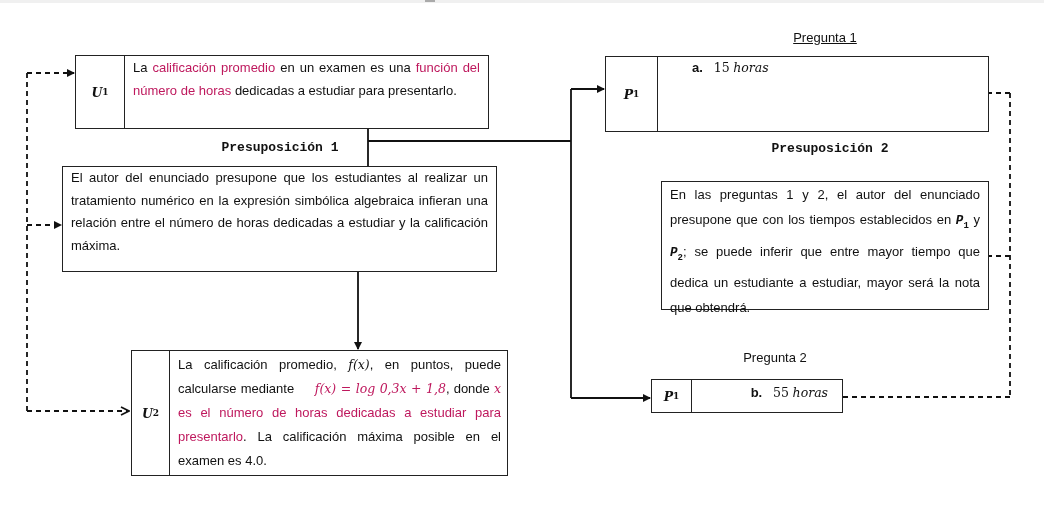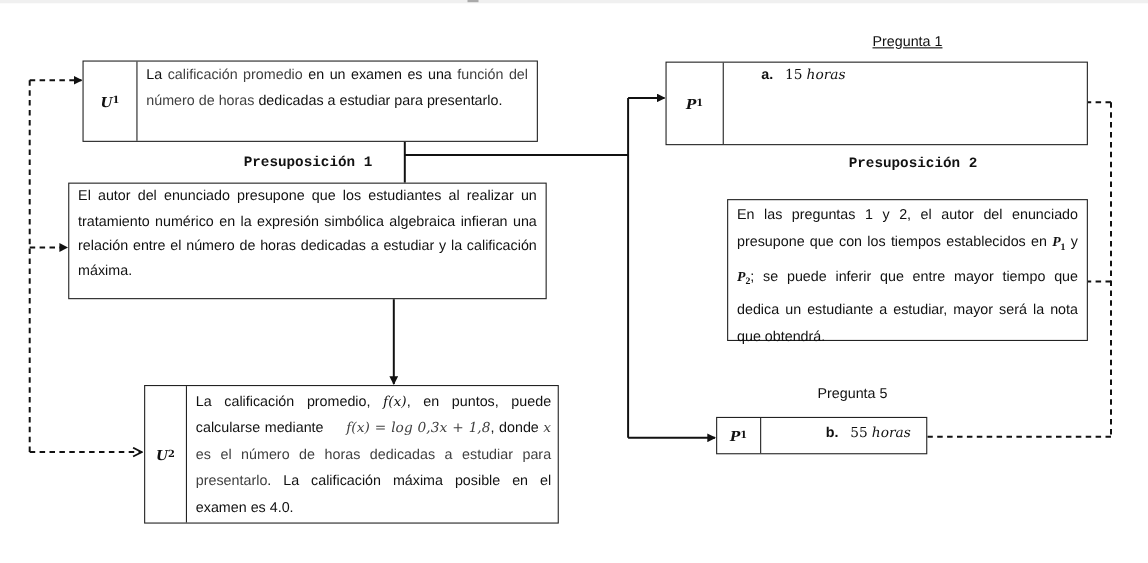--- a/index.html
+++ b/index.html
@@ -12,23 +12,23 @@
   svg.links { position: absolute; left: 0; top: 0; width: 1044px; height: 512px; pointer-events: none; }
   .box { position: absolute; border: 1.5px solid #222; background: #fff; box-sizing: border-box; }
   .split { display: flex; }
   .split .label {
     border-right: 1.3px solid #222; display: flex; align-items: center; justify-content: center;
     font-family: "DejaVu Serif", serif; font-weight: bold; font-style: italic; font-size: 12.5px;
   }
   .split .label sub { font-size: 9px; font-style: normal; }
   .split .body { flex: 1; padding: 1px 8px 0 8px; font-size: 13px; line-height: 22.5px; text-align: justify; }
   .txt { font-size: 13px; line-height: 22.5px; text-align: justify; text-align-last: left; }
-  .red { color: #404040; }
+  .red { color: #be185d; }
   .math { font-family: "DejaVu Serif", serif; font-style: italic; font-size: 12.5px; }
-  .mathb { font-family: Liberation Serif, serif; font-style: italic; font-weight: bold; font-size: 12.5px; }
+  .mathb { font-family: Liberation Mono, monospace; font-style: italic; font-weight: bold; font-size: 12.5px; }
   .mathb sub { font-size: 9px; font-style: normal; }
   .heading { position: absolute; font-size: 13px; font-weight: bold; text-align: center; font-family: Liberation Mono, monospace; }
   .caption { position: absolute; font-size: 13px; text-align: center; }
 </style>
 </head>
 <body>
 
 <div class="topbar">
     <div class="nub"></div>
   </div>
@@ -105,21 +105,21 @@
   </div>
 </div>
 
 <div class="heading" style="left:740px; top:141px; width:180px;">Presuposición 2</div>
 <div class="box" style="left:661px; top:181px; width:328px; height:129px; padding:0 8px;">
   <div class="txt" style="line-height:25px;">
     <span>En las preguntas 1 y 2, el autor del enunciado presupone que con los tiempos establecidos en </span><span class="mathb"><span>P</span><sub>1</sub></span><span> y </span><span class="mathb"><span>P</span><sub>2</sub></span><span>; se puede inferir que entre mayor tiempo que dedica un estudiante a estudiar, mayor será la nota que obtendrá.</span>
   </div>
 </div>
 
-<div class="caption" style="left:720px; top:350px; width:110px;">Pregunta 5</div>
+<div class="caption" style="left:720px; top:350px; width:110px;">Pregunta 2</div>
 <div class="box split" style="left:651px; top:379px; width:192px; height:34px;">
   <div class="label" style="width:39px;">
     <span>P</span>
       <sub>1</sub>
   </div>
   <div class="body" style="padding:0 14px 0 46px; line-height:26px; text-align:right;">
     <b>b.</b>&nbsp;&nbsp;&nbsp;<span class="math" style="font-style:normal;">55</span>&nbsp;<span class="math">horas</span>
   </div>
 </div>
 

